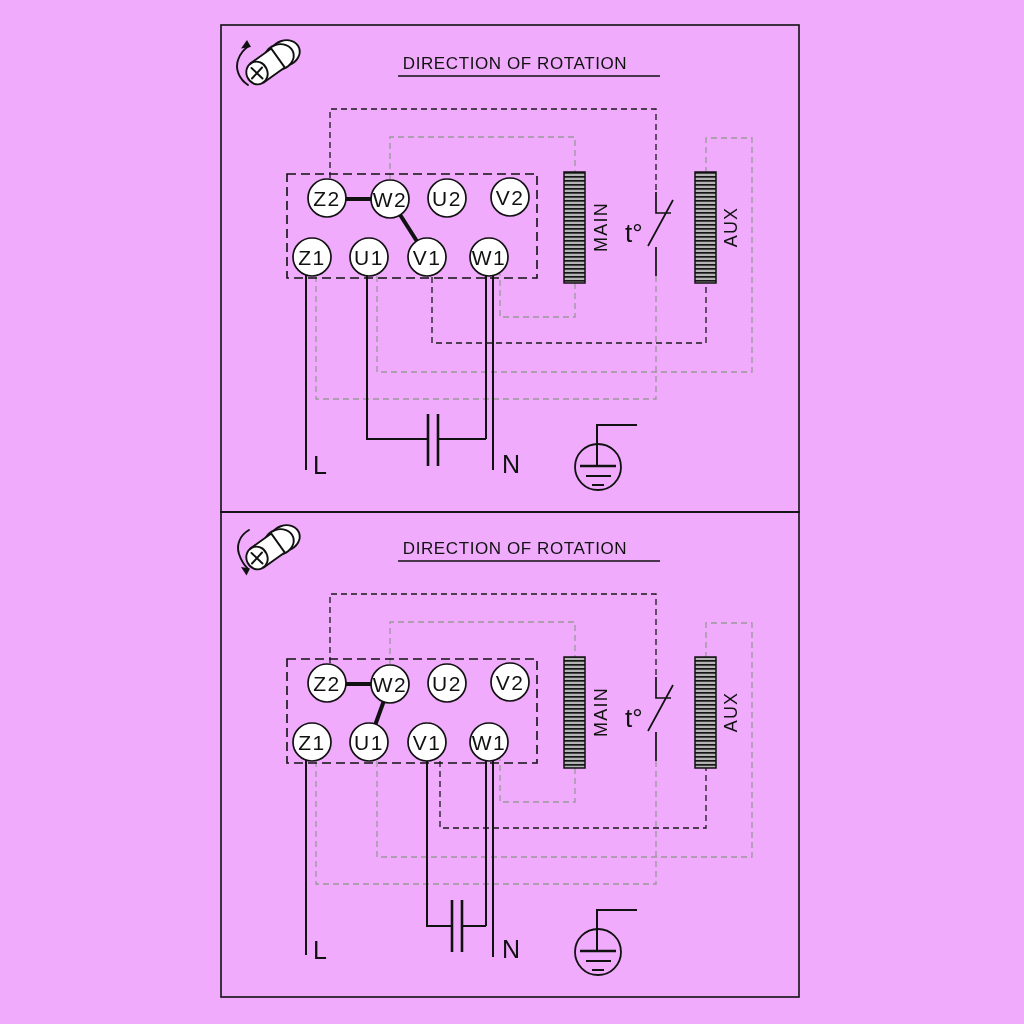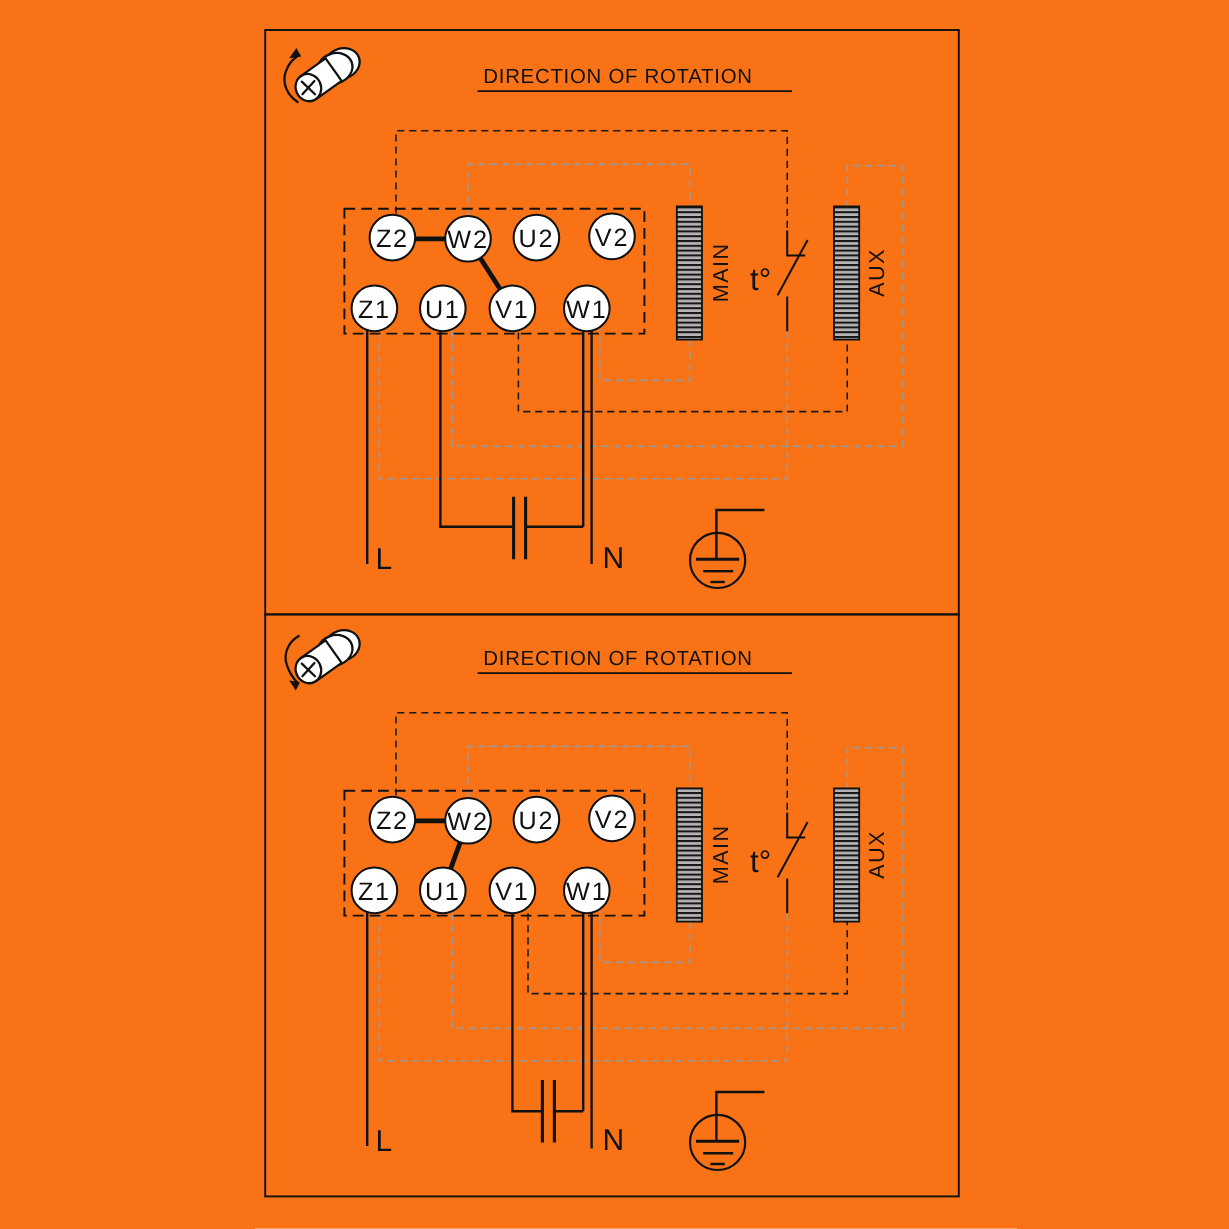--- a/index.html
+++ b/index.html
@@ -1,16 +1,16 @@
 <!DOCTYPE html>
 <html><head>
 <meta charset="utf-8">
 <style>
   html,body{margin:0;padding:0;background:#fff}
-  .stage{position:relative;width:1024px;height:1024px;background:#f97316;overflow:hidden}
+  .stage{position:relative;width:1024px;height:1024px;background:#f0abfc;overflow:hidden}
   svg{display:block}
   text{font-family:"Liberation Sans",sans-serif;fill:#111}
   .title{font-size:17px;letter-spacing:.6px;text-anchor:middle}
   .tlabel{font-size:21px;letter-spacing:1.5px;text-anchor:middle}
   .wlabel{font-size:18px;letter-spacing:1.2px;text-anchor:middle}
   .big{font-size:25px}
   .therm{font-size:26px}
   .frame{fill:none;stroke:#111;stroke-width:1.6}
   .dashG{fill:none;stroke:#999;stroke-width:1.3;stroke-dasharray:6 4}
   .dashB{fill:none;stroke:#1a1a1a;stroke-width:1.3;stroke-dasharray:6 4}

